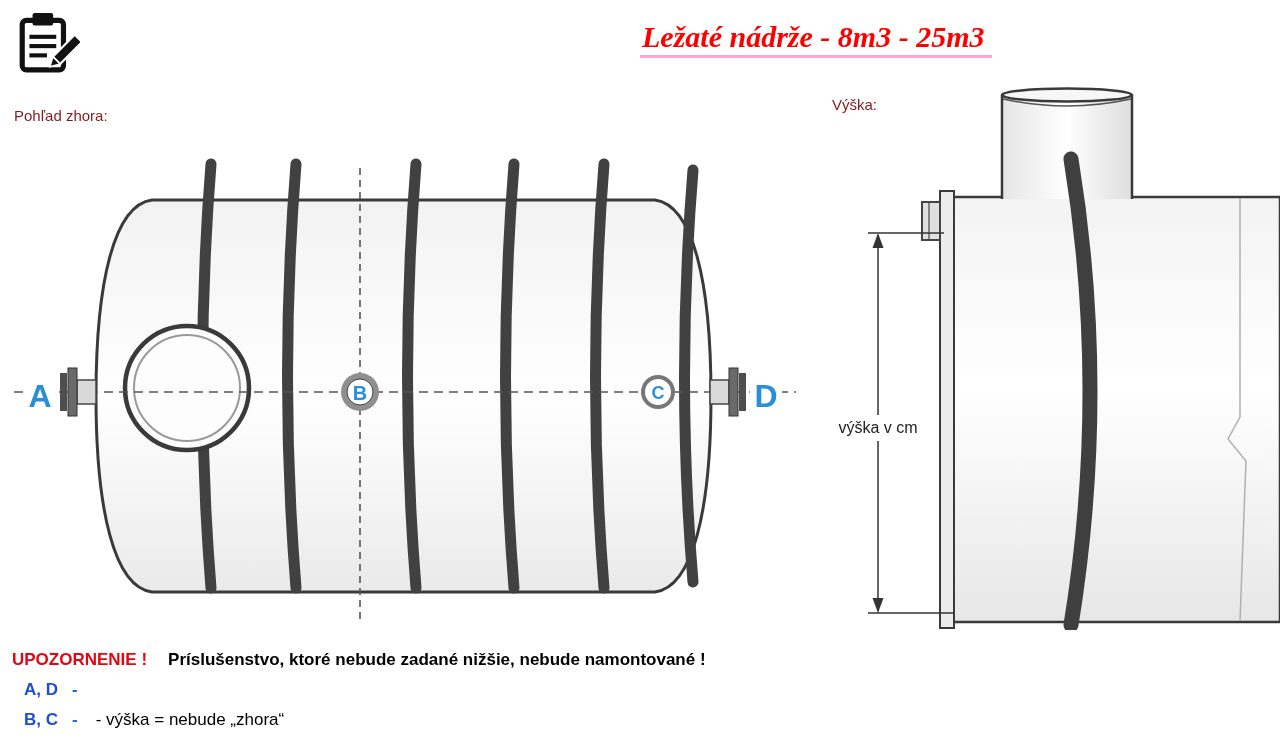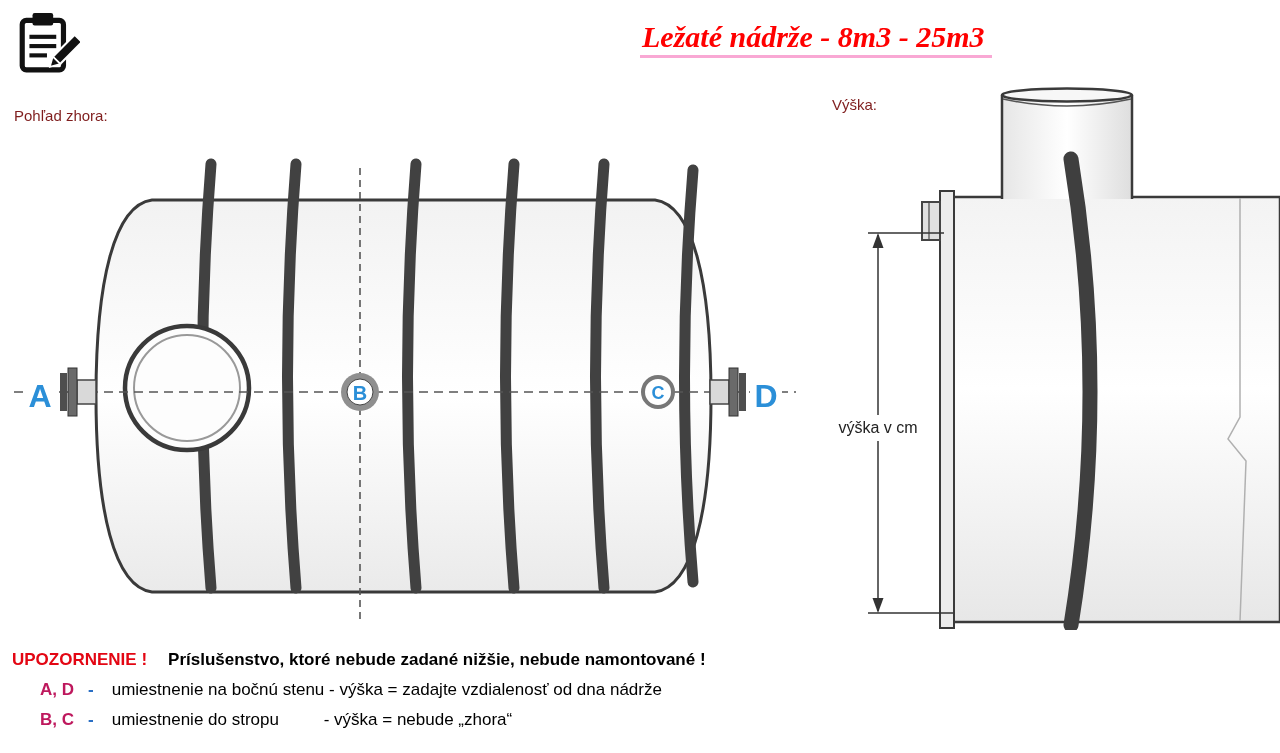--- a/index.html
+++ b/index.html
@@ -28,21 +28,21 @@
 
   .top-view-svg  { position:absolute; left:0;     top:130px; }
   .side-view-svg { position:absolute; left:820px; top:85px;  }
 
   
   .notes { position:absolute; left:12px; top:650px; font-size:17px; line-height:20px; }
   .warning-line { font-weight:bold; }
   .warn-label { color:#e30613; margin-right:21px; }
   .warn-text  { color:#000; }
   .note-line { margin-top:10px; padding-left:12px; display:flex; align-items:baseline; }
-  .note-key  { color:#be185d; font-weight:bold; width:48px; flex:0 0 auto;margin-left:16px; }
+  .note-key  { color:#1d4ed8; font-weight:bold; width:48px; flex:0 0 auto; }
   .note-dash { color:#2a6fc4; font-weight:bold; margin-right:18px; flex:0 0 auto; }
   .note-text.fixed { width:212px; flex:0 0 auto; }
 
   svg text.pt-label {
     font-family:"Liberation Sans","DejaVu Sans",sans-serif;
     font-weight:bold; fill:#2b8fd8;
   }
   svg text.dim-label {
     font-family:"Liberation Sans","DejaVu Sans",sans-serif;
     font-size:16px; fill:#222;
@@ -172,23 +172,21 @@
     </g>
   </svg>
 
   <div class="notes">
     <div class="warning-line">
       <span class="warn-label">UPOZORNENIE !</span><span class="warn-text">Príslušenstvo, ktoré nebude zadané nižšie, nebude namontované !</span>
     </div>
     <div class="note-line">
       <span class="note-key">A, D</span>
       <span class="note-dash">-</span>
-      <span class="note-text">umiestnenie na bočnú stenu - výška = zadajte vzdialenosť od dna nádrže</span>
     </div>
     <div class="note-line">
       <span class="note-key">B, C</span>
       <span class="note-dash">-</span>
-      <span class="note-text fixed">umiestnenie do stropu</span>
       <span class="note-text">- výška = nebude „zhora“</span>
     </div>
   </div>
 
 </div>
 
 </body></html>

